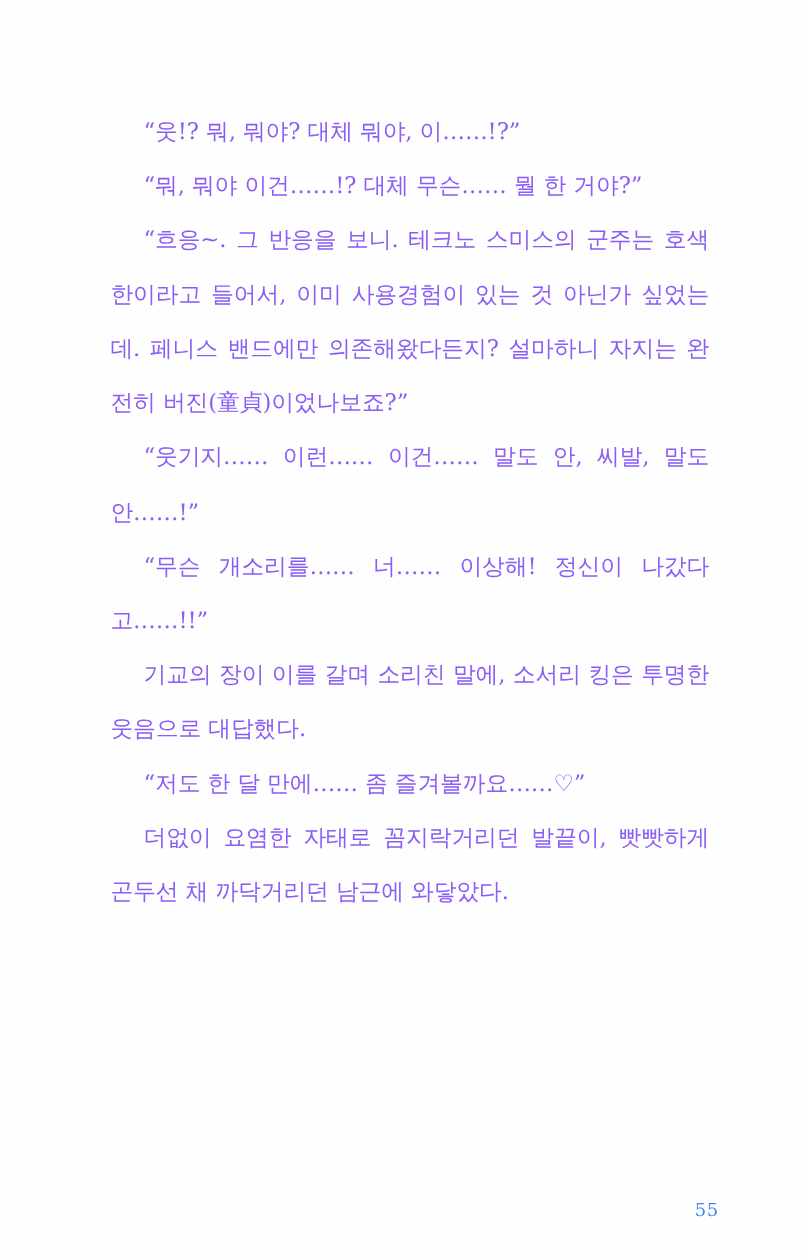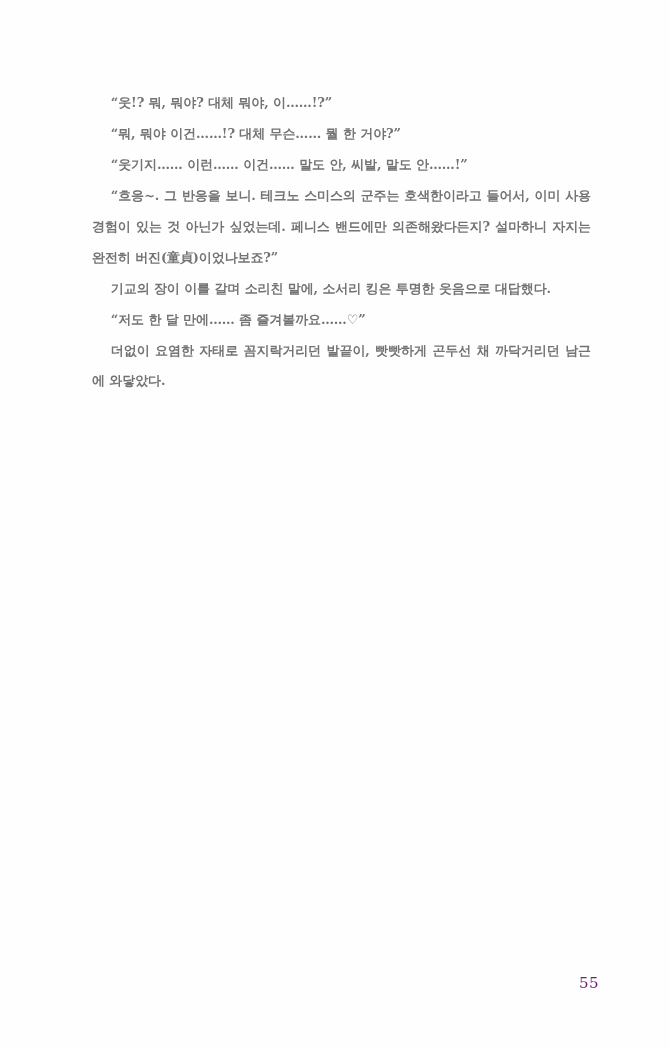--- a/index.html
+++ b/index.html
@@ -19,53 +19,53 @@
     position: absolute;
     left: 0;
     top: 0;
     width: 669px;
     height: 1050px;
     background: #fefefe;
     box-sizing: border-box;
     padding: 88px 78px 40px 92px;
   }
   .body-text {
-    font-size: 13px;
+    font-size: 19px;
     line-height: 2.38;
     text-align: justify;
     text-justify: inter-word;
     letter-spacing: -0.1px;
-    color: #737373;
-    font-weight: bold;
+    color: #8b5cf6;
   }
   .para {
     margin: 0;
     text-indent: 1.45em;
     text-align: justify;
   }
   .para.dialogue {
     text-indent: 1.45em;
   }
   .page-number {
     position: absolute;
     right: 70px;
-    bottom: 58px;
+    bottom: 33px;
     font-size: 15px;
     font-family: "DejaVu Serif", "Liberation Serif", serif;
-    color: #701a75;
+    color: #3b82f6;
     letter-spacing: 0.5px;
   }
 </style>
 </head>
 <body>
 
 <div class="page">
   <div class="body-text">
     <p class="para dialogue">“웃!? 뭐, 뭐야? 대체 뭐야, 이……!?”</p>
     <p class="para dialogue">“뭐, 뭐야 이건……!? 대체 무슨…… 뭘 한 거야?”</p>
+    <p class="para dialogue">“흐응~. 그 반응을 보니. 테크노 스미스의 군주는 호색한이라고 들어서, 이미 사용경험이 있는 것 아닌가 싶었는데. 페니스 밴드에만 의존해왔다든지? 설마하니 자지는 완전히 버진(童貞)이었나보죠?”</p>
     <p class="para dialogue">“웃기지…… 이런…… 이건…… 말도 안, 씨발, 말도 안……!”</p>
-    <p class="para dialogue">“흐응~. 그 반응을 보니. 테크노 스미스의 군주는 호색한이라고 들어서, 이미 사용경험이 있는 것 아닌가 싶었는데. 페니스 밴드에만 의존해왔다든지? 설마하니 자지는 완전히 버진(童貞)이었나보죠?”</p>
+    <p class="para dialogue">“무슨 개소리를…… 너…… 이상해! 정신이 나갔다고……!!”</p>
     <p class="para">기교의 장이 이를 갈며 소리친 말에, 소서리 킹은 투명한 웃음으로 대답했다.</p>
     <p class="para dialogue">“저도 한 달 만에…… 좀 즐겨볼까요……♡”</p>
     <p class="para">더없이 요염한 자태로 꼼지락거리던 발끝이, 빳빳하게 곤두선 채 까닥거리던 남근에 와닿았다.</p>
   </div>
   <div class="page-number">55</div>
 </div>
 
 </body></html>

